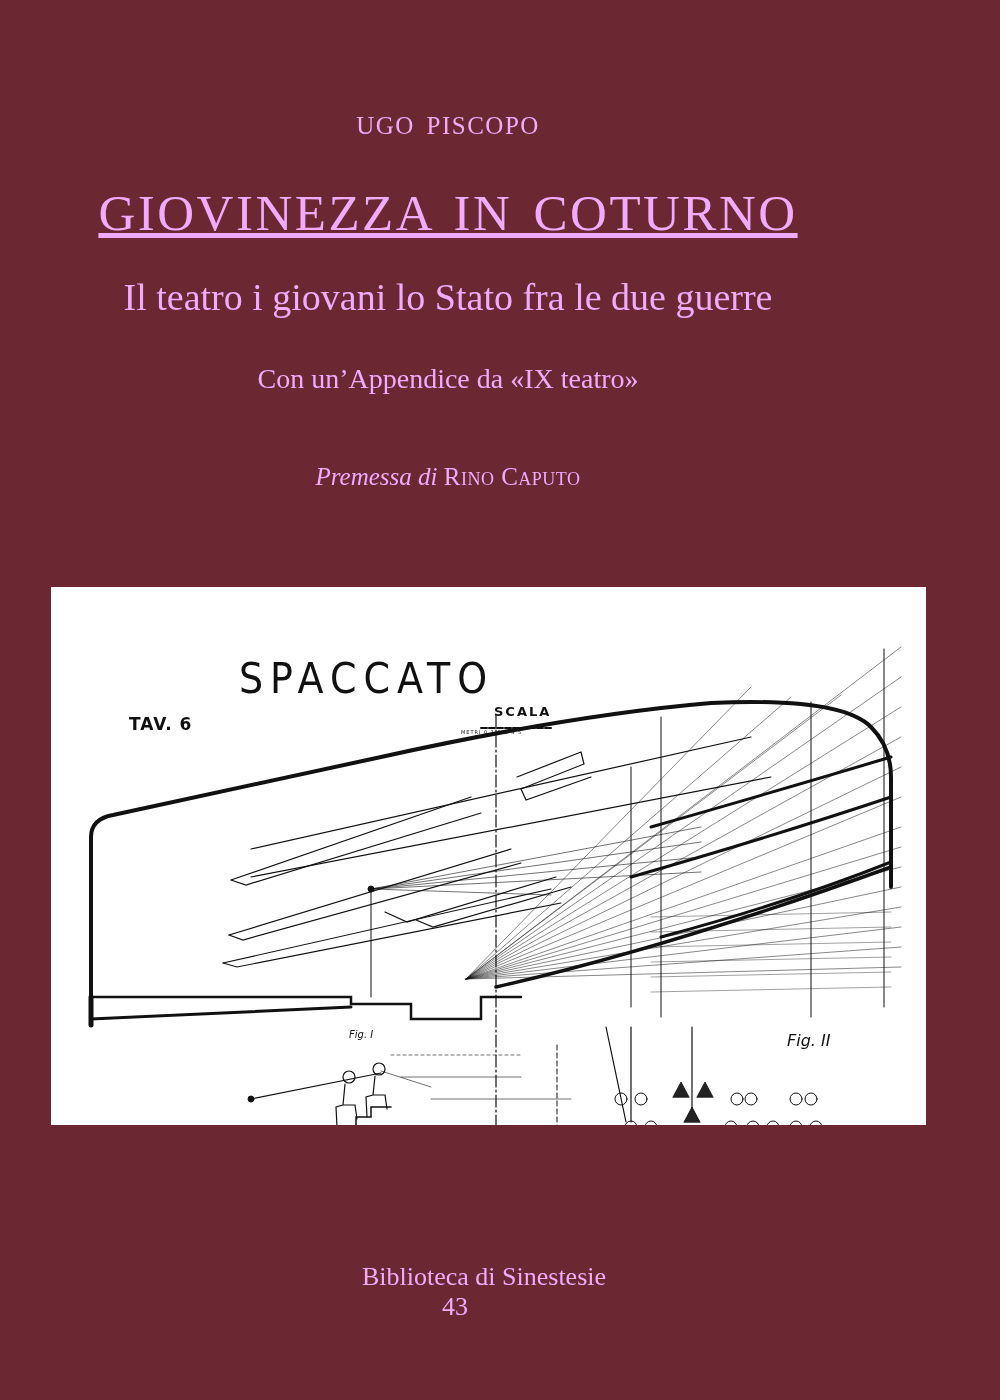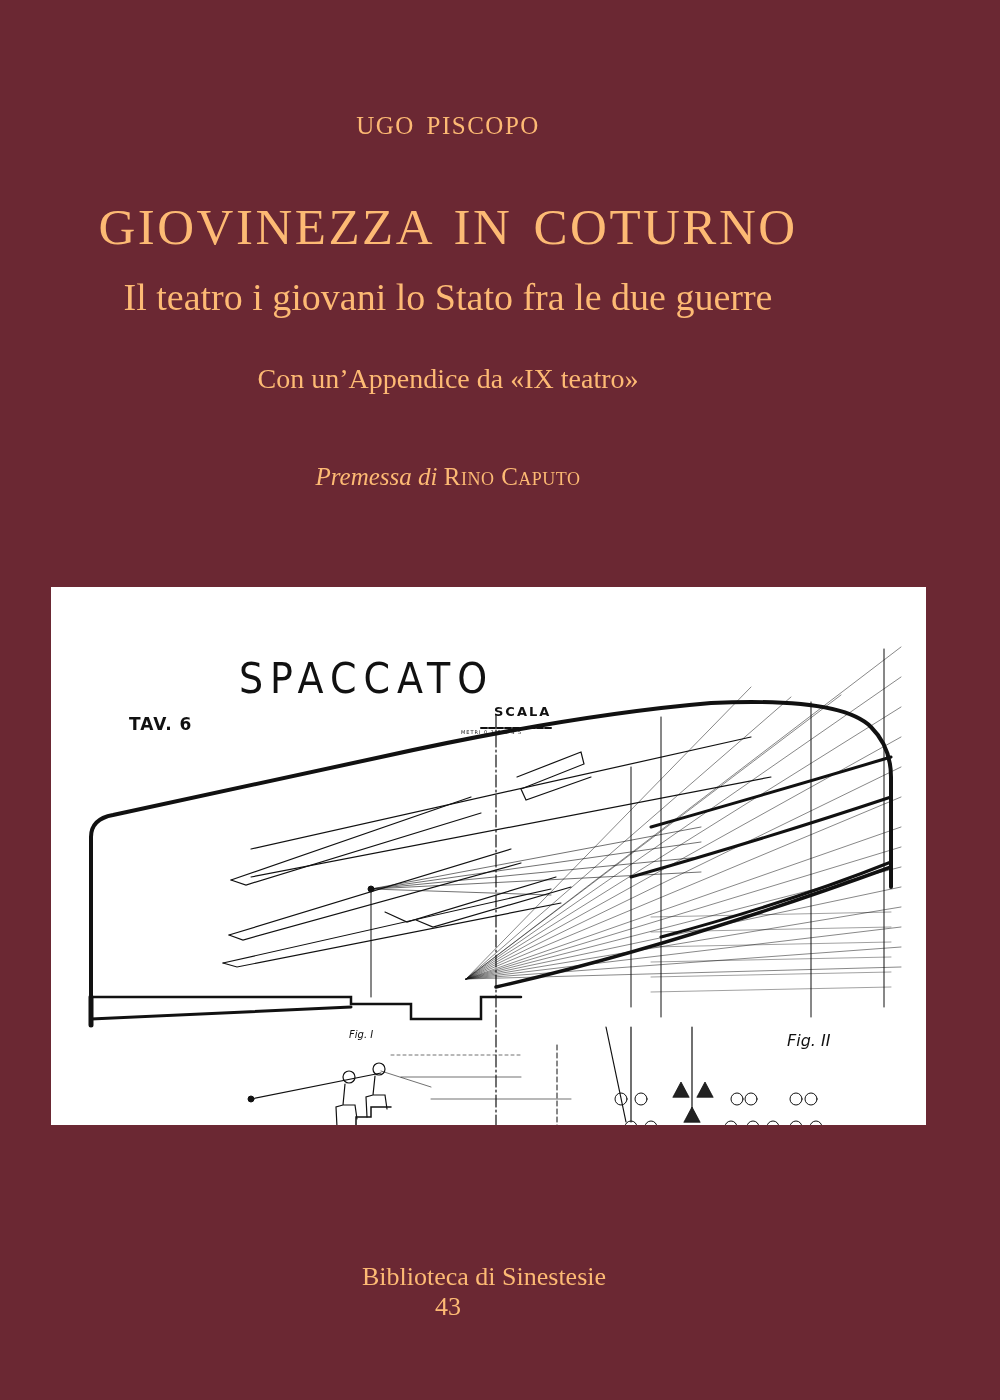--- a/index.html
+++ b/index.html
@@ -14,35 +14,36 @@
       overflow: hidden;
       font-family: "DejaVu Serif", "Liberation Serif", serif;
       color: #f7f1ef;
     }
     .cover-text {
       position: absolute;
       left: 0;
       width: 896px;
       text-align: center;
       font-family: "Liberation Serif", "DejaVu Serif", serif;
-      color: #fdba74;
+      color: #f0abfc;
       white-space: nowrap;
     }
     .author {
       top: 112px;
       font-size: 25px;
       letter-spacing: 1.5px;
       font-weight: normal;
       word-spacing: 4px;
     }
     .title {
-      top: 198px;
+      top: 184px;
       font-size: 51px;
       letter-spacing: 2.5px;
       word-spacing: 6px;
+      text-decoration: underline;
     }
     .subtitle {
       top: 275px;
       font-size: 38px;
       letter-spacing: 0px;
     }
     .appendix {
       top: 363px;
       font-size: 28px;
     }
@@ -59,20 +60,21 @@
       letter-spacing: 0.5px;
     }
     .series {
       top: 1262px;
       font-size: 26px;
       padding-left: 36px;
     }
     .series-number {
       top: 1292px;
       font-size: 26px;
+      padding-left: 7px;
     }
     .plate {
       position: absolute;
       left: 51px;
       top: 587px;
       width: 875px;
       height: 538px;
       background: #ffffff;
       overflow: hidden;
     }

